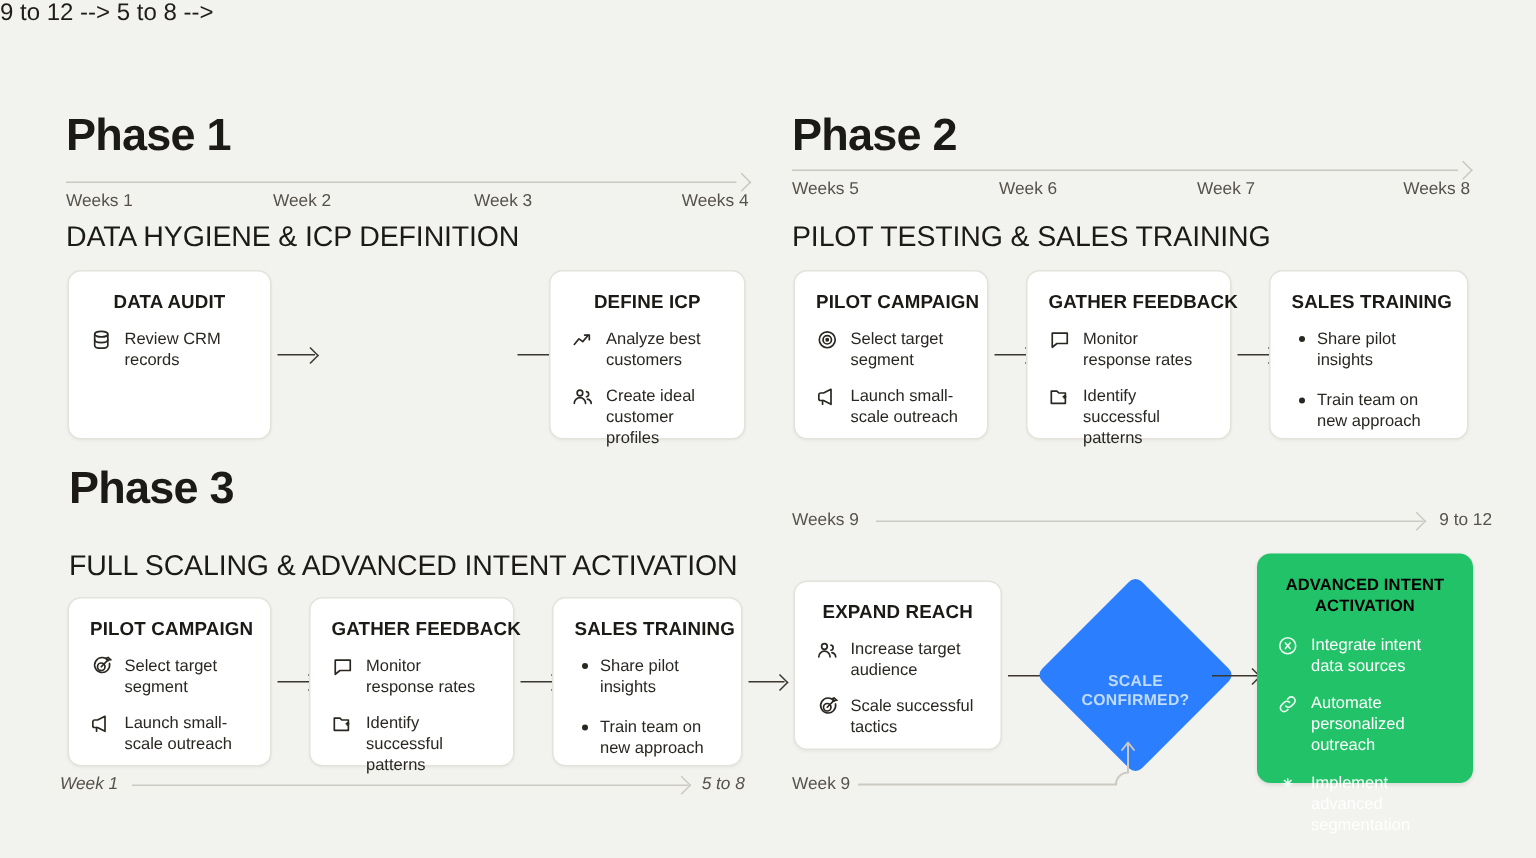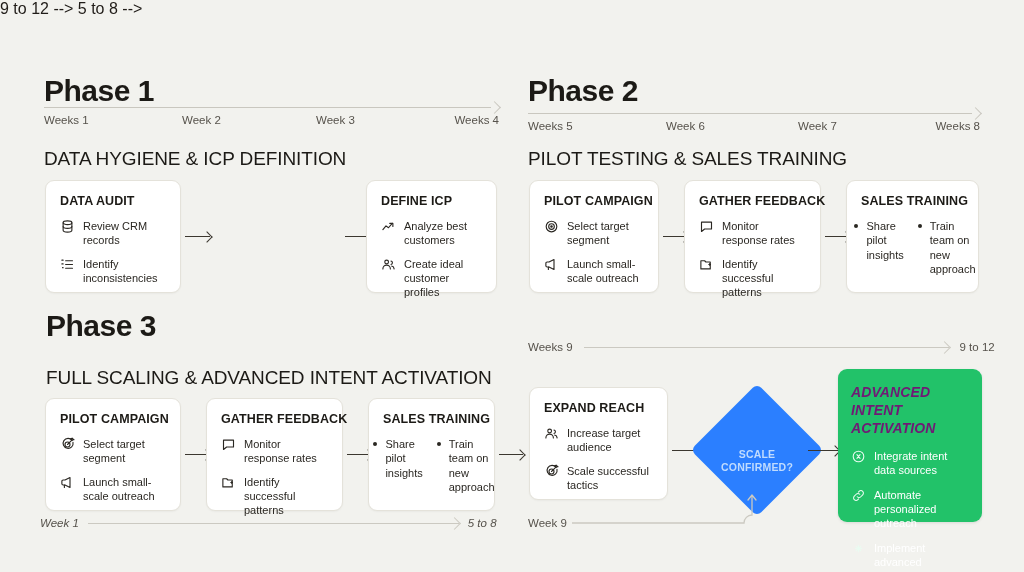--- a/index.html
+++ b/index.html
@@ -91,41 +91,42 @@
     padding: 13px 14px 12px 14px;
     box-shadow: 0 1px 2px rgba(0,0,0,0.04);
   }
   .card-title {
     font-size: 12.5px;
     font-weight: bold;
     letter-spacing: 0.1px;
     color: #1C1A16;
     margin-bottom: 11px;
     white-space: nowrap;
+    text-align: center;
   }
   .items { display: flex; flex-direction: column; gap: 10px; }
   .item {
     display: flex;
     align-items: flex-start;
     gap: 8px;
     font-size: 11px;
     line-height: 1.28;
     color: #2A2722;
   }
   .item .ico {
     flex: 0 0 15px;
     width: 15px; height: 15px;
     margin-top: 0px;
     display: block;
   }
   .item .ico svg { display: block; width: 15px; height: 15px; }
   .item .txt { flex: 1; }
 
   
-  .bullets { display: flex; flex-direction: row; gap: 12px; padding-left: 3px; justify-content: center; }
+  .bullets { display: flex; flex-direction: column; gap: 12px; padding-left: 3px; justify-content: center; }
   .bullet {
     position: relative;
     font-size: 11px;
     line-height: 1.3;
     color: #2A2722;
     padding-left: 14px;
   }
   .bullet::before {
     content: "";
     position: absolute;
@@ -134,21 +135,21 @@
     border-radius: 50%;
     background: #2A2722;
   }
 
   
   .card.green {
     background: #22C269;
     border: none;
     box-shadow: 0 1px 3px rgba(0,0,0,0.10);
   }
-  .card.green .card-title { color: #701a75; font-size: 14px; line-height: 1.3; white-space: normal; font-style: italic; }
+  .card.green .card-title { color: #000000; font-size: 11px; line-height: 1.3; white-space: normal; }
   .card.green .item { color: #FFFFFF; }
   .card.green .item .ico svg { stroke: #EAFBF1; }
 
   
   .conn {
     position: absolute;
     height: 1px;
     background: #3B372F;
   }
   .conn::after {
@@ -184,21 +185,21 @@
   .loopback { position: absolute; pointer-events: none; }
 </style>
 </head>
 <body>
 
 <div class="canvas">
 
   
   <div class="phase-title" style="left:44px; top:74px;">Phase 1</div>
 
-  <div class="ruler" style="left:44px; top:107px; width:455px;text-align:right;">
+  <div class="ruler" style="left:44px; top:121px; width:455px;text-align:right;">
     <div class="line"></div>
     <div class="arrowhead"></div>
     <div class="tick" style="left:0px;">Weeks 1</div>
     <div class="tick" style="left:138px;">Week 2</div>
     <div class="tick" style="left:272px;">Week 3</div>
     <div class="tick" style="right:0px;">Weeks 4</div>
   </div>
 
   <div class="phase-sub" style="left:44px; top:148px;">DATA HYGIENE &amp; ICP DEFINITION</div>
 
@@ -208,29 +209,20 @@
     <div class="items">
       <div class="item">
         <span class="ico">
           <svg viewBox="0 0 24 24" fill="none" stroke="#2A2722" stroke-width="1.8" stroke-linecap="round">
             <ellipse cx="12" cy="6" rx="7" ry="3"></ellipse>
               <path d="M5 6v6c0 1.7 3.1 3 7 3s7-1.3 7-3V6"></path>
             <path d="M5 12v6c0 1.7 3.1 3 7 3s7-1.3 7-3v-6"></path>
           </svg>
         </span>
         <span class="txt">Review CRM records</span>
-      </div>
-      <div class="item">
-        <span class="ico">
-          <svg viewBox="0 0 24 24" fill="none" stroke="#2A2722" stroke-width="1.8" stroke-linecap="round">
-            <path d="M9 6h11M9 12h11M9 18h11"></path>
-              <path d="M3 5h2M3 11h2M4 17h1"></path>
-          </svg>
-        </span>
-        <span class="txt">Identify inconsistencies</span>
       </div>
     </div>
   </div>
 
   <div class="conn" style="left:185px; top:236px; width:25px;"></div>
 
 
   <div class="conn" style="left:345px; top:236px; width:25px;"></div>
 
   <div class="card" style="left:366px; top:180px; width:131px; height:113px;">

